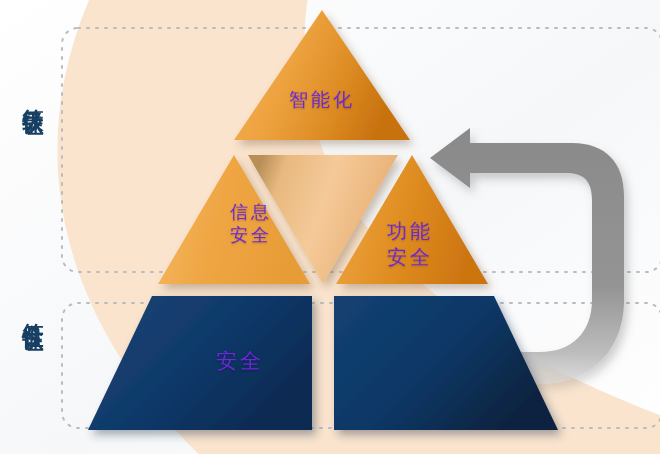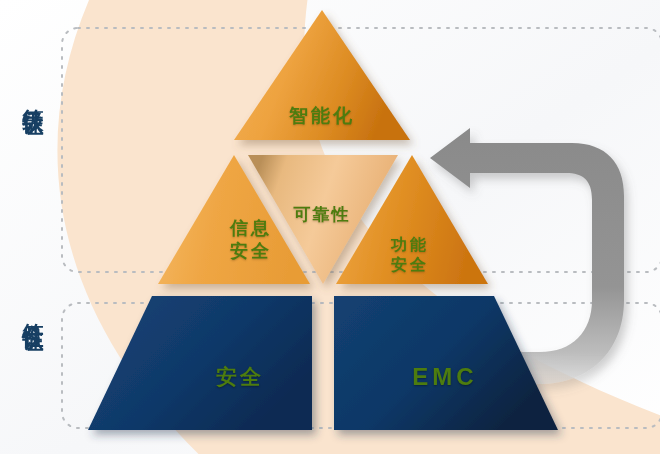--- a/index.html
+++ b/index.html
@@ -35,35 +35,34 @@
     color: #173f63;
     line-height: 1.05;
     white-space: nowrap;
     user-select: none;
   }
   #label-grade { left: 22px; top: 92px; }
   #label-compliance { left: 22px; top: 306px; }
 
   .shape-text {
     position: absolute;
-    color: #4d7c0f;
+    color: #6d28d9;
     font-family: "Liberation Sans", "DejaVu Sans", sans-serif;
-    font-weight: 700;
+    font-weight: 400;
     text-align: center;
     white-space: pre-line;
     letter-spacing: 3px;
     text-shadow: 0 1px 2px rgba(70,40,0,0.30);
     user-select: none;
     line-height: 1.28;
-    margin-top: 16px;
   }
   #txt-intelligent { left: 258px; top: 88px; width: 128px; font-size: 19px; }
   #txt-reliability { left: 262px; top: 188px; width: 120px; font-size: 17px; letter-spacing: 2px;}
   #txt-infosec     { left: 196px; top: 201px; width: 110px; font-size: 18px; }
-  #txt-funcsafe    { left: 355px; top: 219px; width: 110px; font-size: 16px; }
+  #txt-funcsafe    { left: 355px; top: 219px; width: 110px; font-size: 20px; }
   #txt-safety      { left: 150px; top: 348px; width: 180px; font-size: 21px; text-shadow: 0 1px 2px rgba(0,0,0,0.35); }
   #txt-emc         { left: 355px; top: 346px; width: 180px; font-size: 24px; letter-spacing: 4px; text-shadow: 0 1px 2px rgba(0,0,0,0.35); }
 </style>
 </head>
 <body>
 
 <div id="stage">
 
   <svg class="layer" viewBox="0 0 660 454" preserveAspectRatio="none">
     <defs>
@@ -176,25 +175,23 @@
 
     <path filter="url(#shapeShadowBlue)" fill="url(#gradBlueRight)" d="M 334,296 L 494,296 L 558,430 L 334,430 Z"></path>
   </svg>
 
   <div class="vlabel" id="label-grade">等级认证</div>
 
   <div class="vlabel" id="label-compliance">符合性认证</div>
 
   <div class="shape-text" id="txt-intelligent">智能化</div>
 
-  <div class="shape-text" id="txt-reliability">可靠性</div>
 
   <div class="shape-text" id="txt-infosec">信息
 安全</div>
 
   <div class="shape-text" id="txt-funcsafe">功能
 安全</div>
 
   <div class="shape-text" id="txt-safety">安全</div>
 
-  <div class="shape-text" id="txt-emc">EMC</div>
 
 </div>
 
 </body></html>

